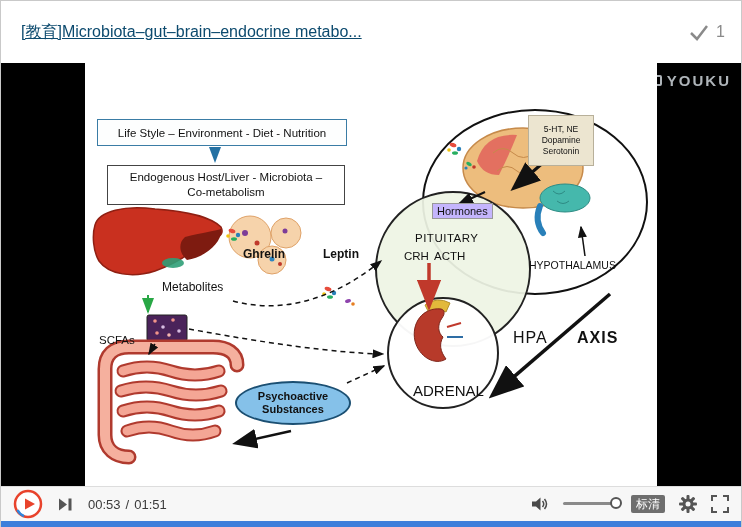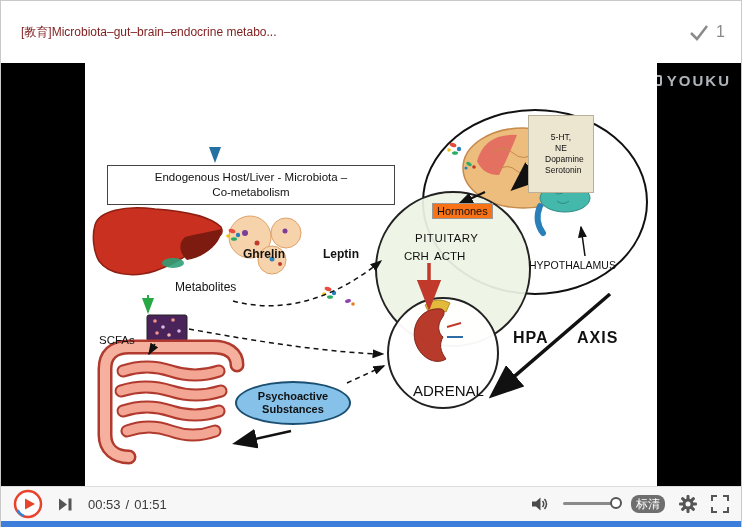--- a/index.html
+++ b/index.html
@@ -1,57 +1,57 @@
 <!DOCTYPE html>
 <html><head>
 <meta charset="utf-8">
 <style>
   * { margin:0; padding:0; box-sizing:border-box; }
   body { font-family:"Liberation Sans","DejaVu Sans",sans-serif; background:#fff; }
   .page { position:relative; width:742px; height:527px; border:1px solid #c9c9c9; border-bottom:0; background:#fff; overflow:hidden; }
 
   
   .header { position:absolute; top:0; left:0; right:0; height:62px; background:#fff; display:flex; align-items:center; justify-content:space-between; padding:0 16px 0 20px; }
-  .header-title { font-size:12px; color:#7f1d1d; }
+  .header-title { font-size:16px; color:#0c4a6e;text-decoration:underline; }
   .header-right { display:flex; align-items:center; gap:7px; }
   .count { font-size:16px; color:#8a8a8a; }
 
   
   .player { position:absolute; top:62px; left:0; width:740px; height:423px; background:#000; cursor:pointer; }
   .watermark { position:absolute; top:9px; right:10px; display:flex; align-items:center; gap:5px; color:#aeb4b9; font-weight:bold; letter-spacing:2px; font-size:15px; }
   .tv-box { width:15px; height:11px; border:2px solid #aeb4b9; border-radius:2px; }
 
   
   .slide { position:absolute; left:84px; top:0; width:572px; height:423px; background:#fff; overflow:hidden; cursor:default; }
   .slide svg.diagram { position:absolute; left:0; top:0; z-index:1; }
   .slide .t { position:absolute; z-index:2; color:#111; }
   .slide-title { top:10px; left:0; width:100%; text-align:center; font-size:15px; font-weight:bold; color:#000; }
   .box-blue { left:12px; top:56px; width:250px; height:27px; border:1.5px solid #3a7ca5; color:#1a5276; font-size:11.5px; display:flex; align-items:center; justify-content:center; background:#fdfefe; }
-  .box-black { left:22px; top:102px; width:288px; border:1.5px solid #444; color:#111; font-size:11.5px; text-align:center; padding:4px 4px; white-space:pre-line; background:#fff; line-height:1.3; }
+  .box-black { left:22px; top:102px; width:238px; border:1.5px solid #444; color:#111; font-size:11.5px; text-align:center; padding:4px 4px; white-space:pre-line; background:#fff; line-height:1.3; }
   .lbl-ghrelin { left:158px; top:184px; color:#a85420; font-weight:bold; font-size:12px; }
   .lbl-leptin { left:213px; top:184px; color:#8e3b2f; font-weight:bold; font-size:12px;padding-left:25px; }
-  .lbl-metabolites { left:77px; top:217px; font-size:12px;margin-left:13px; }
+  .lbl-metabolites { left:77px; top:217px; font-size:12px; }
   .lbl-scfas { left:14px; top:271px; font-size:11.5px; }
   .psycho { left:150px; top:318px; width:116px; height:44px; border-radius:50%; background:#85c1e9; border:2px solid #1b4f72; color:#e01b1b; font-weight:bold; font-size:11px; display:flex; align-items:center; justify-content:center; text-align:center; white-space:pre-line; line-height:1.2; }
-  .lbl-hormones { left:347px; top:140px; font-size:11px; background:#f97316; border:1px solid #999; padding:1px 4px; }
+  .lbl-hormones { left:347px; top:140px; font-size:11px; background:#c4b5fd; border:1px solid #999; padding:1px 4px; }
   .lbl-pituitary { left:330px; top:169px; font-size:11.5px; letter-spacing:0.5px; }
   .lbl-crh { left:319px; top:187px; font-size:11.5px; }
   .lbl-acth { left:349px; top:187px; font-size:11.5px; }
   .lbl-adrenal { left:328px; top:319px; font-size:15px; }
-  .neuro-box { left:443px; top:52px; width:66px; background:#ece5d0; border:1px solid #b8b09a; font-size:8.5px; text-align:center; white-space:pre-line; padding:16px; line-height:1.3; }
+  .neuro-box { left:443px; top:52px; width:66px; background:#ece5d0; border:1px solid #b8b09a; font-size:8.5px; text-align:center; white-space:pre-line; padding:8px; line-height:1.3; }
   .lbl-hypothalamus { left:436px; top:196px; font-size:10.5px;padding-left:8px; }
-  .lbl-hpa { left:428px; top:266px; font-size:16px; font-weight:bold; letter-spacing:1px; }
+  .lbl-hpa { left:428px; top:266px; font-size:16px; font-weight:normal; letter-spacing:1px; }
   .lbl-axis { left:492px; top:266px; font-size:16px; font-weight:bold; letter-spacing:1px; }
 
   
   .controls { position:absolute; left:0; right:0; top:485px; height:35px; background:#f7f7f7; border-top:1px solid #ddd; display:flex; align-items:center; justify-content:space-between; padding:0 12px; }
   .ctrl-left { display:flex; align-items:center; gap:16px; }
   .ctrl-right { display:flex; align-items:center; gap:14px; }
   .time { font-size:13px; color:#3a3a3a; display:flex; gap:5px; }
-  .badge { background:#6e6e6e; color:#fff; font-size:12px; padding:2px 5px; border-radius:8px; cursor:pointer; line-height:1.2; }
+  .badge { background:#6e6e6e; color:#fff; font-size:12px; padding:2px 5px; border-radius:2px; cursor:pointer; line-height:1.2; }
   .slider { position:relative; width:54px; height:3px; background:#8a8a8a; border-radius:2px; cursor:pointer; }
   .knob { position:absolute; right:-5px; top:-5px; width:12px; height:12px; border-radius:50%; background:#fff; border:2px solid #555; }
   .icon-btn { cursor:pointer; display:flex; align-items:center; }
   .bluebar { position:absolute; left:0; right:0; top:520px; height:6px; background:#3d7edb; }
 </style>
 </head>
 <body>
 
 <div class="page">
 
@@ -195,20 +195,21 @@
           <line x1="206" y1="368" x2="152" y2="380" stroke="#111" stroke-width="2.5" marker-end="url(#mBL)"></line>
           <line x1="70" y1="281" x2="64" y2="291" stroke="#111" stroke-width="1.5" marker-end="url(#mB)"></line>
           <line x1="344" y1="200" x2="344" y2="241" stroke="#c0392b" stroke-width="3.5" marker-end="url(#mR)"></line>
           <line x1="525" y1="231" x2="409" y2="331" stroke="#111" stroke-width="3.5" marker-end="url(#mBL)"></line>
           <line x1="474" y1="86" x2="430" y2="124" stroke="#111" stroke-width="3" marker-end="url(#mBL)"></line>
           <line x1="400" y1="129" x2="374" y2="141" stroke="#111" stroke-width="2" marker-end="url(#mB)"></line>
           <line x1="500" y1="193" x2="496" y2="164" stroke="#111" stroke-width="1.5" marker-end="url(#mB)"></line>
         </g>
       </svg>
 
+      <div class="t box-blue">Life Style – Environment - Diet - Nutrition</div>
       <div class="t box-black">Endogenous Host/Liver - Microbiota –
 Co-metabolism</div>
       <div class="t lbl-ghrelin">Ghrelin</div>
       <div class="t lbl-leptin">Leptin</div>
       <div class="t lbl-metabolites">Metabolites</div>
       <div class="t lbl-scfas">SCFAs</div>
       <div class="t psycho">Psychoactive
 Substances</div>
       <div class="t lbl-hormones">Hormones</div>
       <div class="t lbl-pituitary">PITUITARY</div>

